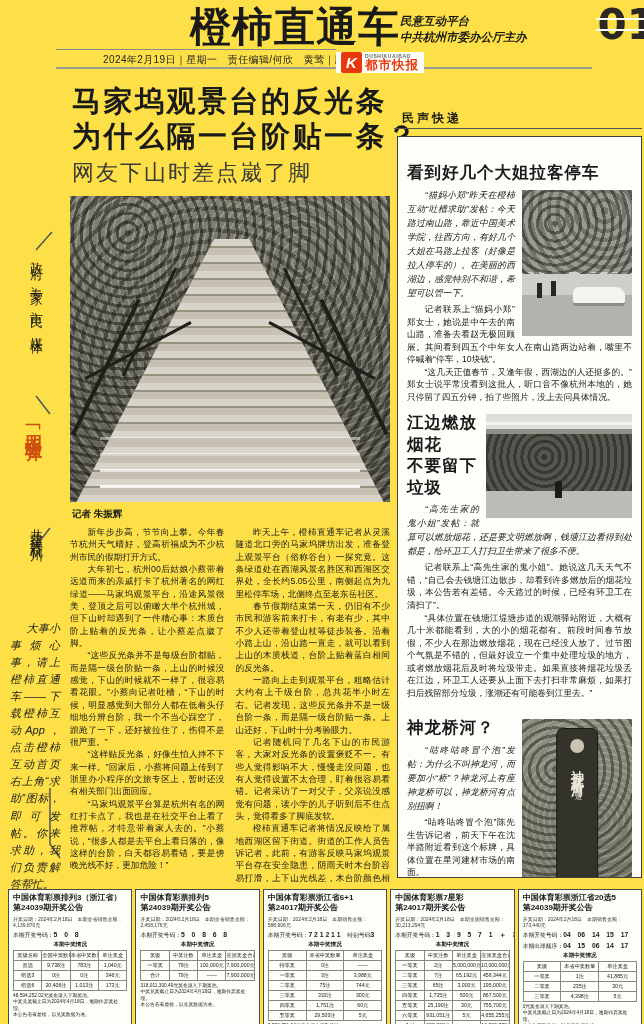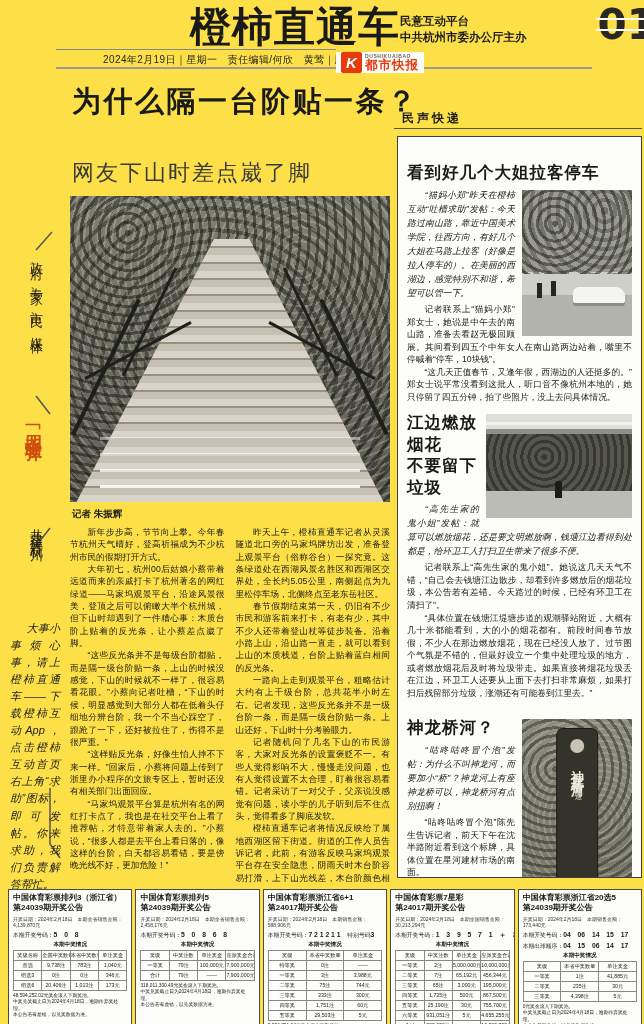--- a/index.html
+++ b/index.html
@@ -1,21 +1,21 @@
 <!DOCTYPE html>
 <html lang="zh"><head>
 <meta charset="utf-8">
 <style>
   html,body{margin:0;padding:0;background:#e8e8e6;}
   #page{position:relative;width:644px;height:1024px;margin:0 auto;background:#fde047;
         font-family:"Liberation Sans",sans-serif;color:#1a1a1a;overflow:hidden;padding-left:20px;}
   
   .mh-title{position:absolute;left:190px;top:0px;font-size:41px;font-weight:900;
             font-family:"DejaVu Serif",serif;letter-spacing:1px;white-space:nowrap;}
-  .mh-tags{position:absolute;left:400px;top:13px;font-size:11.5px;font-weight:700;line-height:1.4;}
+  .mh-tags{position:absolute;left:400px;top:13px;font-size:11.5px;font-weight:700;line-height:1.4;font-style:italic;}
   .page-no{position:absolute;right:8px;top:4px;font-size:42px;font-weight:900;
            font-family:"DejaVu Sans",sans-serif;color:#2b2824;line-height:1;}
   .page-no i{position:absolute;left:-2px;right:-2px;height:2px;background:#fdfdfa;}
   .pn-s1{top:14px;} .pn-s2{top:25px;}
   .mh-rule-top{position:absolute;left:56px;top:49px;width:280px;border-top:1px solid #888;}
   .date-row{position:absolute;left:72px;top:53px;font-size:10px;color:#222;letter-spacing:.4px;white-space:nowrap;margin-left:31px;}
   .mh-rule-bot{position:absolute;left:56px;top:67px;width:536px;border-top:2px solid #9a9a96;}
   .kb-logo{position:absolute;left:336px;top:52px;display:flex;gap:3px;background:#fdfdfa;padding:0 5px;align-items:center;}
   .k-box{width:21px;height:21px;background:#e8380d;color:#fff;font-weight:900;font-size:15px;
          font-style:italic;display:flex;align-items:center;justify-content:center;border-radius:2px;}
@@ -137,20 +137,21 @@
     <polyline points="36,168 50,186" stroke="#555" stroke-width="1.5" fill="none"></polyline>
     <polyline points="50,300 36,318" stroke="#555" stroke-width="1.5" fill="none"></polyline>
     <polyline points="50,560 50,616 60,630" stroke="#555" stroke-width="1.5" fill="none"></polyline>
   </svg>
   <div class="vtext sb-text1">政府、专家、市民、媒体</div>
   <div class="vtext sb-hi">「四手联弹」</div>
   <div class="vtext sb-text2">共建美好杭州</div>
   <div class="sb-note">大事小事烦心事，请上橙柿直通车——下载橙柿互动App，点击橙柿互动首页右上角“求助”图标，即可发帖。你来求助，我们负责解答帮忙。</div>
 
   <div class="hl">
+    <div>马家坞观景台的反光条</div>
     <div>为什么隔一台阶贴一条？</div>
   </div>
   <div class="subhl">网友下山时差点崴了脚</div>
 
   <div class="photo photo-main">
     <div class="stairs"></div>
     <div class="reflect"></div>
     <div class="rail rail-l"></div>
     <div class="rail rail-l2"></div>
     <div class="rail rail-r"></div>

